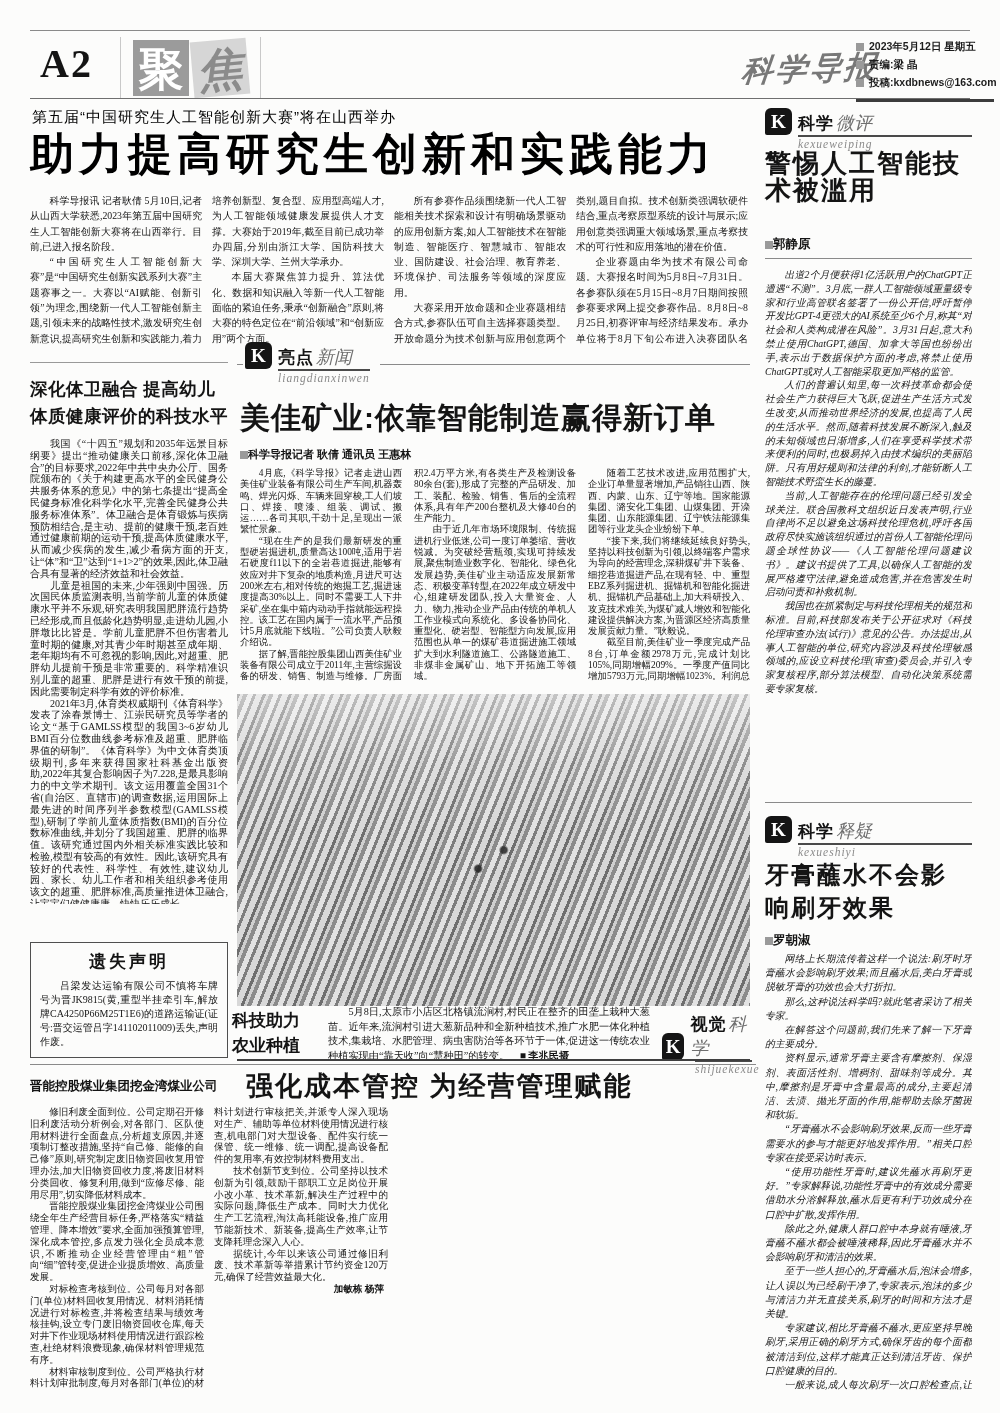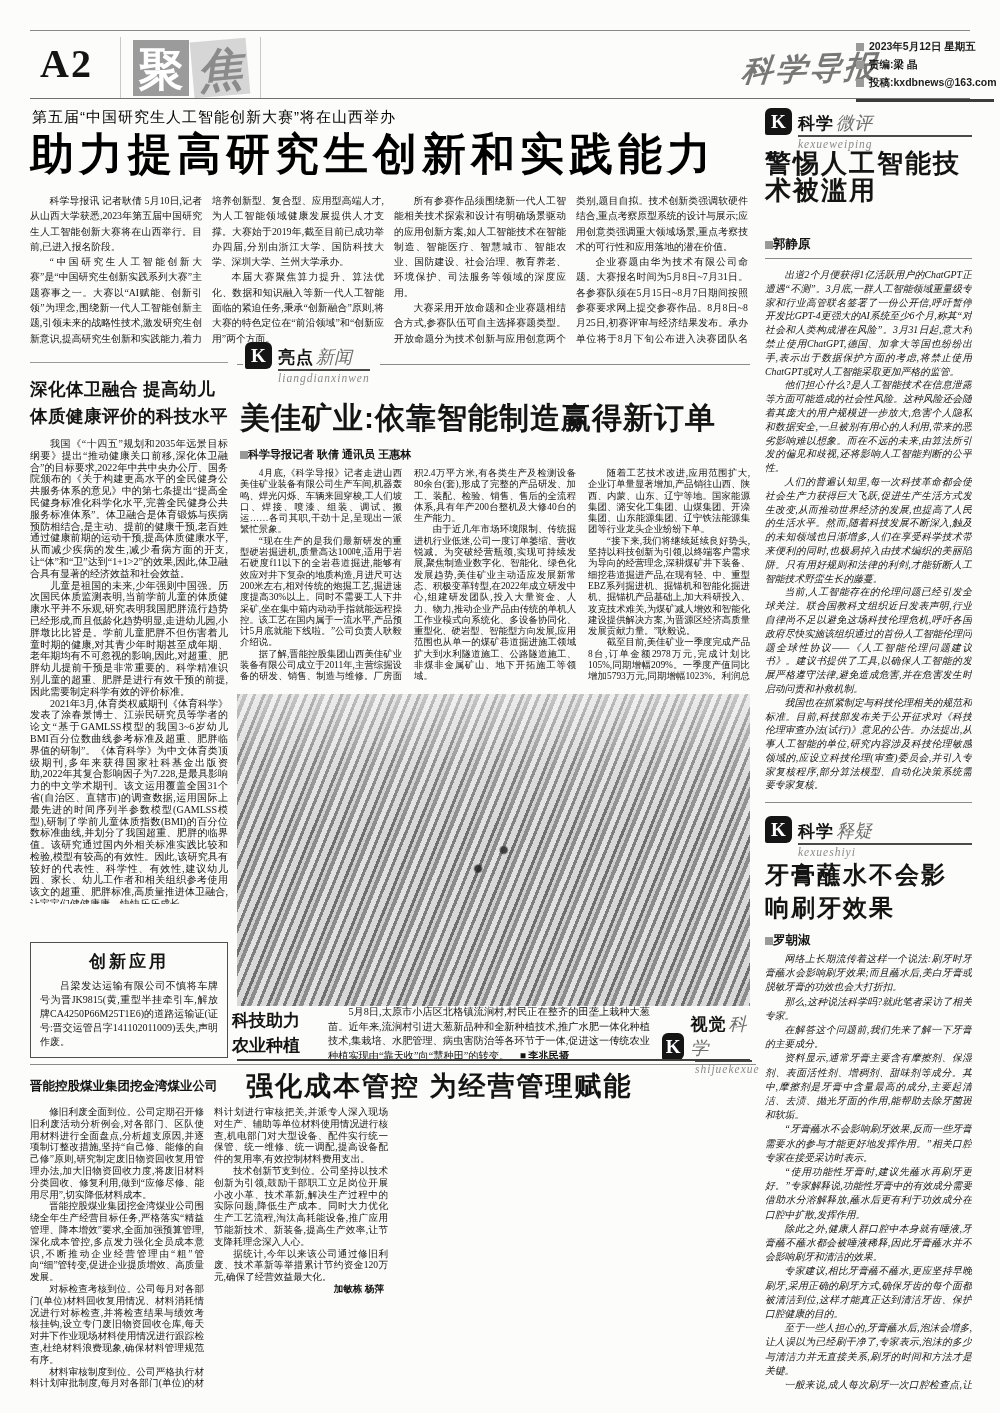--- a/index.html
+++ b/index.html
@@ -134,21 +134,20 @@
     <div class="brand-py">kexueweiping</div>
   </div>
   <h2 class="abs micro-headline">警惕人工智能技术被滥用</h2>
   <div class="abs byline micro-byline">
       <span class="sq"></span>
       <span>郭静原</span>
     </div>
   <div class="abs rule micro-rule"></div>
   <div class="abs micro-body kai">
       <p>出道2个月便获得1亿活跃用户的ChatGPT正遭遇“不测”。3月底,一群人工智能领域重量级专家和行业高管联名签署了一份公开信,呼吁暂停开发比GPT-4更强大的AI系统至少6个月,称其“对社会和人类构成潜在风险”。3月31日起,意大利禁止使用ChatGPT,德国、加拿大等国也纷纷出手,表示出于数据保护方面的考虑,将禁止使用ChatGPT或对人工智能采取更加严格的监管。</p>
-      <p>他们担心什么?是人工智能技术在信息泄露等方面可能造成的社会性风险。这种风险还会随着其庞大的用户规模进一步放大,危害个人隐私和数据安全,一旦被别有用心的人利用,带来的恶劣影响难以想象。而在不远的未来,由算法所引发的偏见和歧视,还将影响人工智能判断的公平性。</p>
       <p>人们的普遍认知里,每一次科技革命都会使社会生产力获得巨大飞跃,促进生产生活方式发生改变,从而推动世界经济的发展,也提高了人民的生活水平。然而,随着科技发展不断深入,触及的未知领域也日渐增多,人们在享受科学技术带来便利的同时,也极易掉入由技术编织的美丽陷阱。只有用好规则和法律的利剑,才能斩断人工智能技术野蛮生长的藤蔓。</p>
       <p>当前,人工智能存在的伦理问题已经引发全球关注。联合国教科文组织近日发表声明,行业自律尚不足以避免这场科技伦理危机,呼吁各国政府尽快实施该组织通过的首份人工智能伦理问题全球性协议——《人工智能伦理问题建议书》。建议书提供了工具,以确保人工智能的发展严格遵守法律,避免造成危害,并在危害发生时启动问责和补救机制。</p>
       <p>我国也在抓紧制定与科技伦理相关的规范和标准。目前,科技部发布关于公开征求对《科技伦理审查办法(试行)》意见的公告。办法提出,从事人工智能的单位,研究内容涉及科技伦理敏感领域的,应设立科技伦理(审查)委员会,并引入专家复核程序,部分算法模型、自动化决策系统需要专家复核。</p>
     </div>
 
   <div class="abs rule qa-rule"></div>
   <div class="abs qa-brand">
     <div class="brand-top">
         <span class="kbox">K</span>
       <span class="brand-cn"><b>科学</b><i>释疑</i></span>
@@ -161,39 +160,39 @@
       <span>罗朝淑</span>
     </div>
   <div class="abs qa-body kai">
       <p>网络上长期流传着这样一个说法:刷牙时牙膏蘸水会影响刷牙效果;而且蘸水后,美白牙膏或脱敏牙膏的功效也会大打折扣。</p>
       <p>那么,这种说法科学吗?就此笔者采访了相关专家。</p>
       <p>在解答这个问题前,我们先来了解一下牙膏的主要成分。</p>
       <p>资料显示,通常牙膏主要含有摩擦剂、保湿剂、表面活性剂、增稠剂、甜味剂等成分。其中,摩擦剂是牙膏中含量最高的成分,主要起清洁、去渍、抛光牙面的作用,能帮助去除牙菌斑和软垢。</p>
       <p>“牙膏蘸水不会影响刷牙效果,反而一些牙膏需要水的参与才能更好地发挥作用。”相关口腔专家在接受采访时表示。</p>
       <p>“使用功能性牙膏时,建议先蘸水再刷牙更好。”专家解释说,功能性牙膏中的有效成分需要借助水分溶解释放,蘸水后更有利于功效成分在口腔中扩散,发挥作用。</p>
       <p>除此之外,健康人群口腔中本身就有唾液,牙膏蘸不蘸水都会被唾液稀释,因此牙膏蘸水并不会影响刷牙和清洁的效果。</p>
+      <p>至于一些人担心的,牙膏蘸水后,泡沫会增多,让人误以为已经刷干净了,专家表示,泡沫的多少与清洁力并无直接关系,刷牙的时间和方法才是关键。</p>
       <p>专家建议,相比牙膏蘸不蘸水,更应坚持早晚刷牙,采用正确的刷牙方式,确保牙齿的每个面都被清洁到位,这样才能真正达到清洁牙齿、保护口腔健康的目的。</p>
-      <p>至于一些人担心的,牙膏蘸水后,泡沫会增多,让人误以为已经刷干净了,专家表示,泡沫的多少与清洁力并无直接关系,刷牙的时间和方法才是关键。</p>
       <p>一般来说,成人每次刷牙一次口腔检查点,让医生每半年进行一次口腔检查。</p>
     </div>
 
   <div class="abs sports">
     <h3 class="sports-headline">
       <span>深化体卫融合 提高幼儿</span><br>
       <span>体质健康评价的科技水平</span>
     </h3>
   </div>
   <div class="abs sports-body serif">
       <p>我国《“十四五”规划和2035年远景目标纲要》提出“推动健康关口前移,深化体卫融合”的目标要求,2022年中共中央办公厅、国务院颁布的《关于构建更高水平的全民健身公共服务体系的意见》中的第七条提出“提高全民健身标准化科学化水平,完善全民健身公共服务标准体系”。体卫融合是体育锻炼与疾病预防相结合,是主动、提前的健康干预,老百姓通过健康前期的运动干预,提高体质健康水平,从而减少疾病的发生,减少看病方面的开支,让“体”和“卫”达到“1+1&gt;2”的效果,因此,体卫融合具有显著的经济效益和社会效益。</p>
       <p>儿童是祖国的未来,少年强则中国强。历次国民体质监测表明,当前学前儿童的体质健康水平并不乐观,研究表明我国肥胖流行趋势已经形成,而且低龄化趋势明显,走进幼儿园,小胖墩比比皆是。学前儿童肥胖不但伤害着儿童时期的健康,对其青少年时期甚至成年期、老年期均有不可忽视的影响,因此,对超重、肥胖幼儿提前干预是非常重要的。科学精准识别儿童的超重、肥胖是进行有效干预的前提,因此需要制定科学有效的评价标准。</p>
       <p>2021年3月,体育类权威期刊《体育科学》发表了涂春景博士、江崇民研究员等学者的论文“基于GAMLSS模型的我国3~6岁幼儿BMI百分位数曲线参考标准及超重、肥胖临界值的研制”。《体育科学》为中文体育类顶级期刊,多年来获得国家社科基金出版资助,2022年其复合影响因子为7.228,是最具影响力的中文学术期刊。该文运用覆盖全国31个省(自治区、直辖市)的调查数据,运用国际上最先进的时间序列半参数模型(GAMLSS模型),研制了学前儿童体质指数(BMI)的百分位数标准曲线,并划分了我国超重、肥胖的临界值。该研究通过国内外相关标准实践比较和检验,模型有较高的有效性。因此,该研究具有较好的代表性、科学性、有效性,建议幼儿园、家长、幼儿工作者和相关组织参考使用该文的超重、肥胖标准,高质量推进体卫融合,让宝宝们健健康康、快快乐乐成长。</p>
     </div>
 
   <div class="abs loss">
-    <div class="loss-title">创新应用</div>
+    <div class="loss-title">遗失声明</div>
     <p class="loss-body serif">吕梁发达运输有限公司不慎将车牌号为晋JK9815(黄,重型半挂牵引车,解放牌CA4250P66M25T1E6)的道路运输证(证号:晋交运管吕字141102011009)丢失,声明作废。</p>
   </div>
 
   <div class="abs rule hl-rule"></div>
   <div class="abs hl-brand">
     <div class="brand-top">
         <span class="kbox">K</span>
       <span class="brand-cn"><b>亮点</b><i>新闻</i></span>
     </div>
     <div class="brand-py">liangdianxinwen</div>

